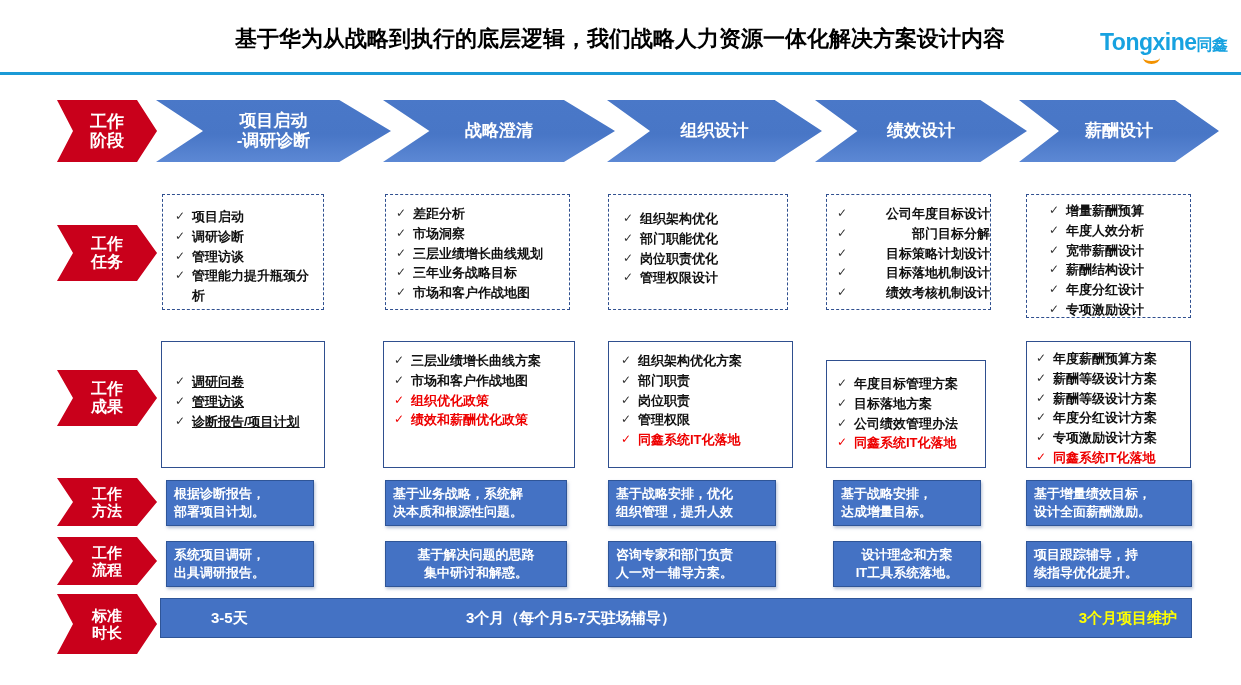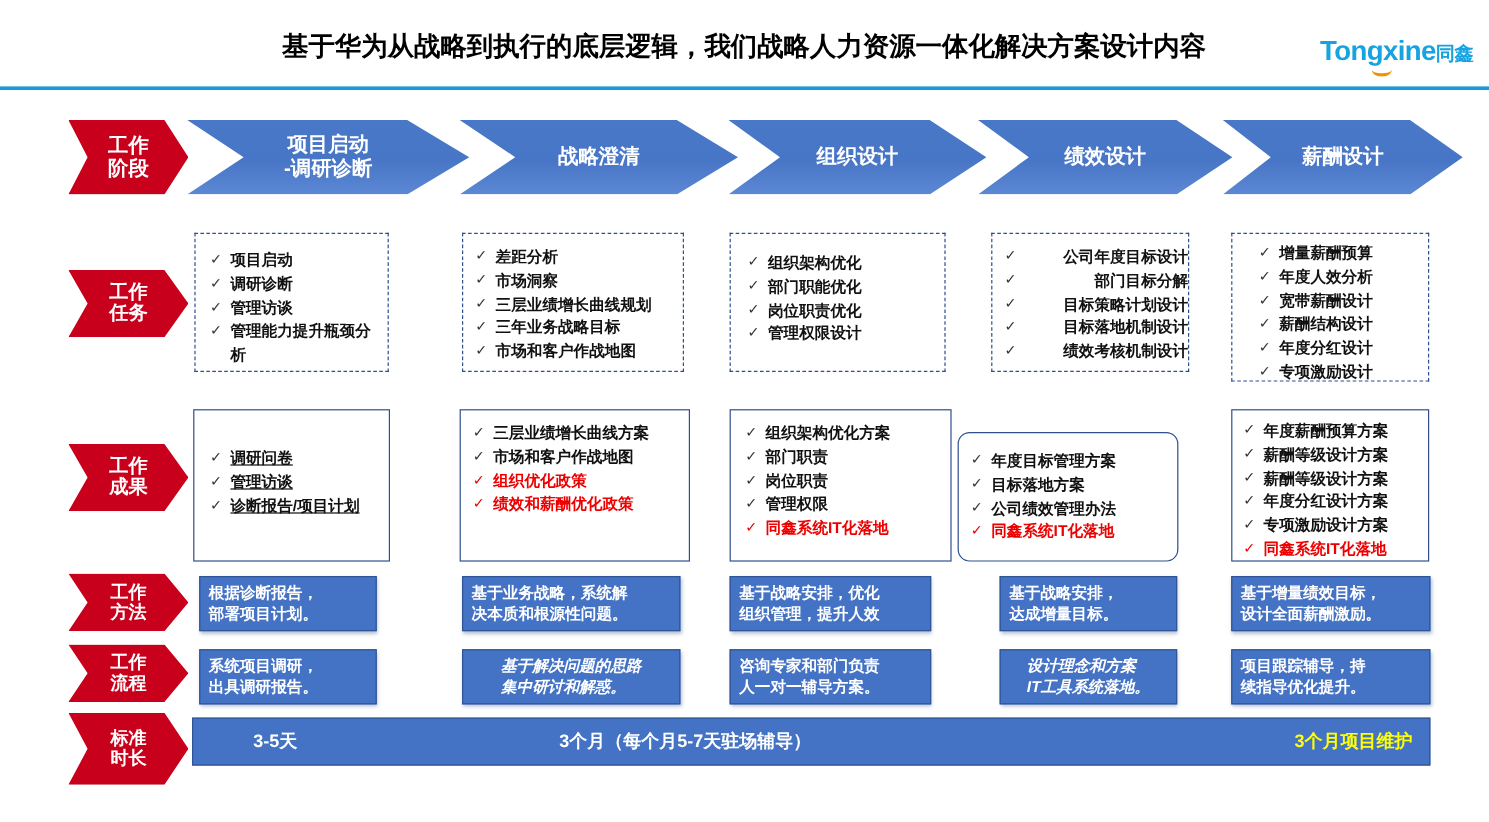--- a/index.html
+++ b/index.html
@@ -98,21 +98,21 @@
     position:absolute;
     background:#4472c4;
     border:1.5px solid #2f5597;
     box-sizing:border-box;
     color:#ffffff;font-weight:bold;font-size:13px;
     display:flex;align-items:center;
     line-height:1.35;
     padding:3px 7px;
     box-shadow:1px 2px 3px rgba(120,140,180,.55);
   }
-  .blue-card.center{justify-content:center;text-align:left;font-style:italic;}
+  .blue-card.center{justify-content:center;text-align:center;}
 
   #duration-bar{
     position:absolute;
     background:#4472c4;
     border:1px solid #2f5597;
     box-sizing:border-box;
   }
   .dur-text{
     position:absolute;top:50%;transform:translateY(-50%);
     color:#ffffff;font-weight:bold;font-size:15px;white-space:nowrap;
@@ -268,21 +268,21 @@
 <div class="solid-box" style="left:608px;top:341px;width:185px;height:127px;">
   <ul class="chk-list" style="margin:9px 0 0 12px;">
     <li>组织架构优化方案</li>
     <li>部门职责</li>
     <li>岗位职责</li>
     <li>管理权限</li>
     <li class="red">同鑫系统IT化落地</li>
   </ul>
 </div>
 
-<div class="solid-box" style="left:798px;top:360px;width:184px;height:108px;border-radius:10px;">
+<div class="solid-box" style="left:826px;top:360px;width:160px;height:108px;">
   <ul class="chk-list" style="margin:13px 0 0 10px;">
     <li>年度目标管理方案</li>
     <li>目标落地方案</li>
     <li>公司绩效管理办法</li>
     <li class="red">同鑫系统IT化落地</li>
   </ul>
 </div>
 
 <div class="solid-box" style="left:1026px;top:341px;width:165px;height:127px;">
   <ul class="chk-list" style="margin:7px 0 0 9px;">

